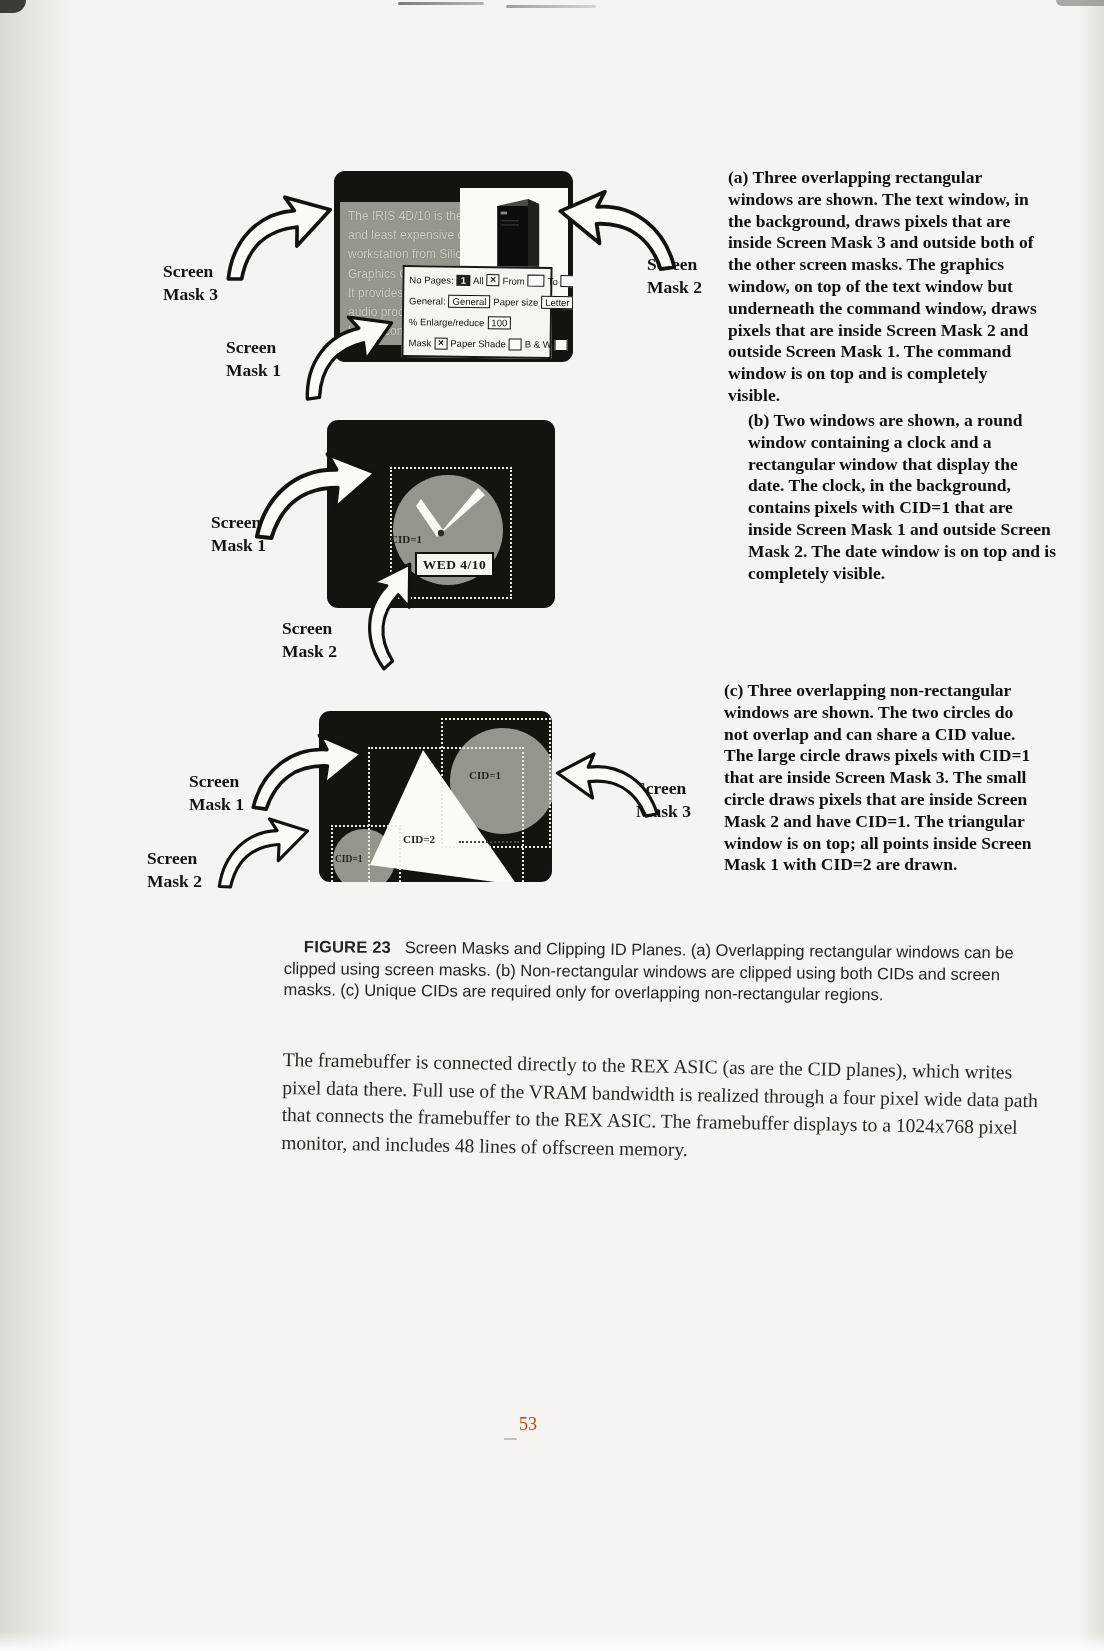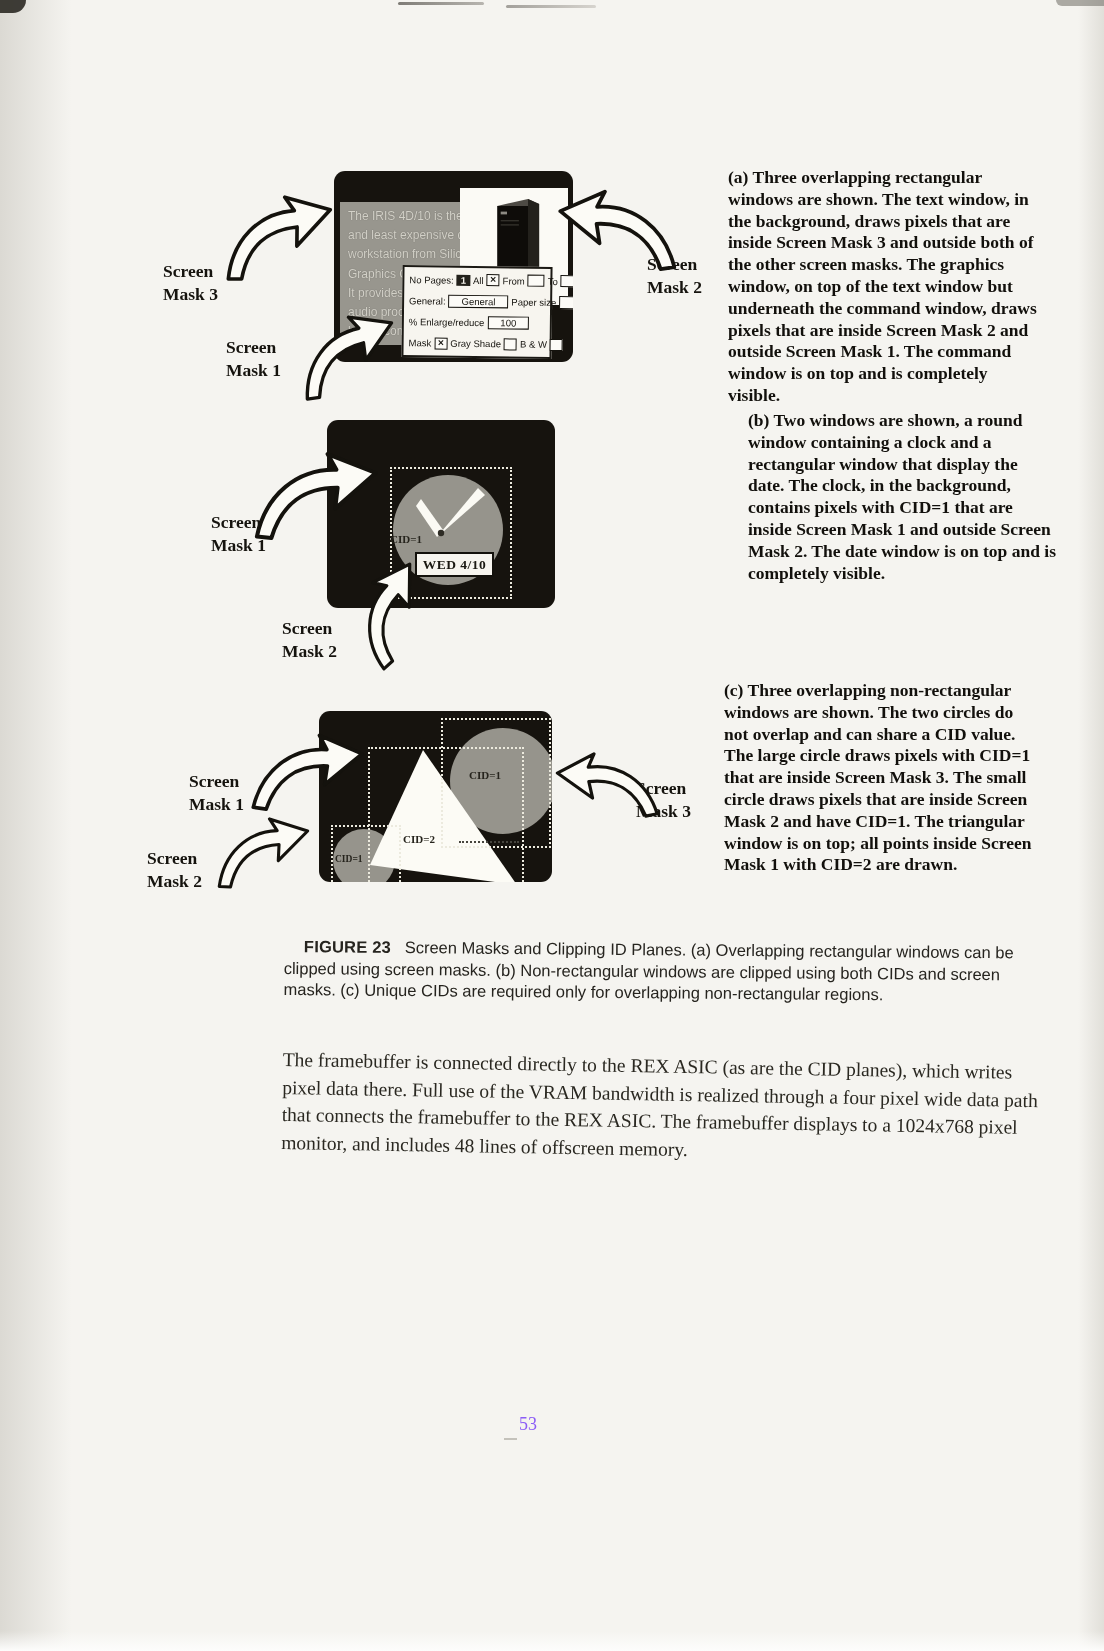--- a/index.html
+++ b/index.html
@@ -31,21 +31,21 @@
   .gfx-window{position:absolute;left:126px;top:17px;width:108px;height:117px;background:#fbfaf5;z-index:2;
               display:flex;align-items:flex-start;justify-content:center;}
   .dialog{position:absolute;left:68px;top:95px;width:150px;height:92px;background:#f7f5ef;
           border:2px solid #1b1914;box-sizing:border-box;z-index:3;transform:rotate(.7deg);
           display:flex;flex-direction:column;justify-content:space-around;padding:2px 5px;
           font-family:"Liberation Sans",sans-serif;font-size:9.5px;color:#14120d;}
   .drow{display:flex;align-items:center;gap:3px;white-space:nowrap;}
   .cb{display:inline-block;width:11px;height:10px;border:1.3px solid #14120d;background:#fcfbf7;
       font:700 8px/9px "Liberation Sans",sans-serif;text-align:center;color:#14120d;flex:none;}
   .cb.wide{width:15px;}
-  .boxval{display:inline-block;border:1.3px solid #14120d;padding:0 12px;background:#fcfbf7;line-height:11px;}
+  .boxval{display:inline-block;border:1.3px solid #14120d;padding:0 3px;background:#fcfbf7;line-height:11px;}
   .darkval{display:inline-block;background:#23211b;color:#f2f0e9;padding:0 4px;line-height:11px;
            font-weight:700;}
 
   
   .dotted{position:absolute;border:2.5px dotted #eceade;z-index:5;}
   .clock-circle{position:absolute;left:66px;top:55px;width:110px;height:110px;border-radius:50%;
                 background:#96948c;z-index:3;}
   .cid-text{position:absolute;z-index:6;font:700 11px "Liberation Serif",serif;color:#26241d;
             text-align:left;}
   .date-box{position:absolute;left:88px;top:132px;width:79px;height:25px;background:#f7f5ef;
@@ -65,21 +65,21 @@
 
   .desc{position:absolute;width:310px;font:700 17.5px/21.8px "Liberation Serif",serif;color:#12100c;
         z-index:20;}
   .caption{position:absolute;left:284px;top:936px;width:762px;
            font:16.5px/21.5px "Liberation Sans",sans-serif;color:#26241f;transform:rotate(.5deg);
            transform-origin:left top;z-index:20;}
   .caption b{font-weight:700;letter-spacing:.2px;margin-left:20px;}
   .bodytext{position:absolute;left:283px;top:1046px;width:766px;
             font:19.5px/27.5px "Liberation Serif",serif;color:#2a2821;transform:rotate(1deg);
             transform-origin:left top;z-index:20;}
-  .pagenum{position:absolute;left:519px;top:1414px;font:18px "Liberation Serif",serif;color:#8b5cf6;z-index:20;}
+  .pagenum{position:absolute;left:519px;top:1414px;font:18px "Liberation Serif",serif;color:#c2410c;z-index:20;}
   .pagenum-tick{position:absolute;left:504px;top:1438px;width:13px;height:2px;background:#c4c2bb;z-index:19;}
   .tower-svg{margin-top:4px;}
 </style>
 </head>
 <body>
 
 <div class="page">
 
   <div class="edge-left"></div>
   <div class="edge-right"></div>
@@ -127,21 +127,21 @@
         <span>Paper size</span>
         <span class="boxval">Letter</span>
       </div>
       <div class="drow">
         <span>% Enlarge/reduce</span>
         <span class="boxval">100</span>
       </div>
       <div class="drow">
         <span>Mask</span>
         <span class="cb">✕</span>
-        <span>Gray Shade</span>
+        <span>Paper Shade</span>
         <span class="cb"></span>
         <span>B &amp; W</span>
         <span class="cb"></span>
       </div>
     </div>
   </div>
 
   <div class="mask-label" style="left:163px;top:260px;">
     <span>Screen</span>
     <span>Mask 3</span>

